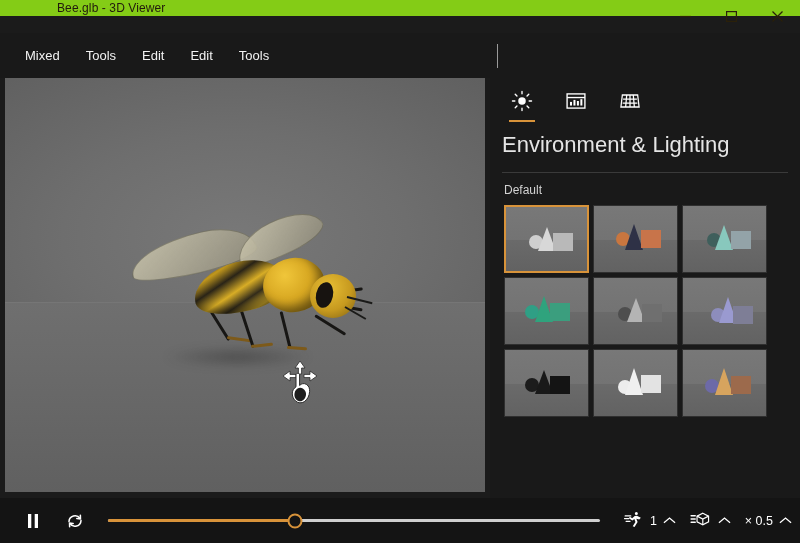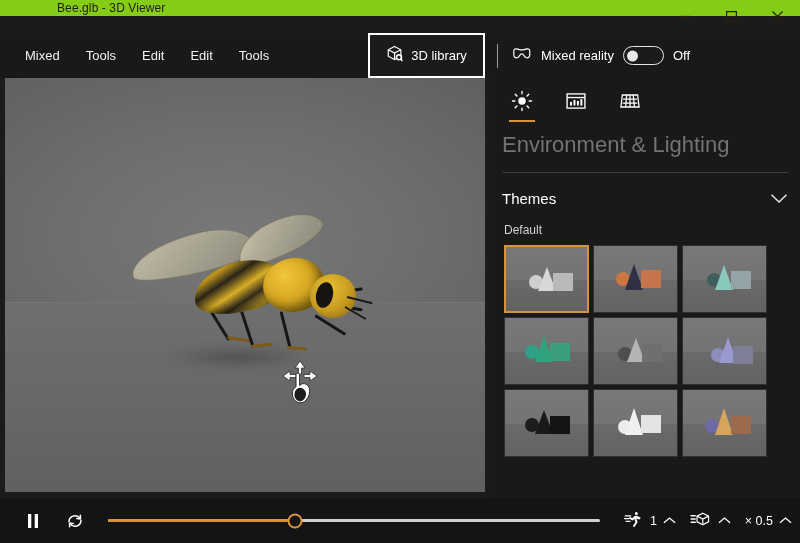--- a/index.html
+++ b/index.html
@@ -214,21 +214,21 @@
     width: 40px; height: 38px;
     display: flex; align-items: center; justify-content: center;
     position: relative; color: #ffffff;
   }
   .tab.active::after {
     content: ""; position: absolute; bottom: 0; left: 7px;
     width: 26px; height: 2.5px; background: #d8933a;
   }
   .panel-title {
     margin: 10px 0 0 12px;
-    font-size: 22px; color: #737373; font-weight: 400;
+    font-size: 22px; color: #e5e5e5; font-weight: 400;
   }
   .panel-rule {
     margin: 14px 12px 0 12px; height: 1px; background: #3a3a3a;
   }
   .section-head {
     margin: 10px 12px 0 12px; height: 30px;
     display: flex; align-items: center; justify-content: space-between;
     color: #ffffff; font-size: 15px;
   }
   .section-sub {
@@ -283,47 +283,23 @@
 
   <div class="menubar">
     <div style="width:12px"></div>
     <div class="menu-item">Mixed</div>
     <div class="menu-item">Tools</div>
     <div class="menu-item">Edit</div>
     <div class="menu-item">Edit</div>
     <div class="menu-item">Tools</div>
   </div>
 
-  <div class="lib-button">
-    <span>
-      <svg width="18" height="18" viewBox="0 0 20 20" fill="none" stroke="#ffffff" stroke-width="1.3">
-        <path d="M9.5 1.7 L16.5 5.3 L16.5 12.5 L9.5 16.2 L2.5 12.5 L2.5 5.3 Z"></path>
-        <path d="M2.5 5.3 L9.5 9 L16.5 5.3 M9.5 9 L9.5 16.2"></path>
-        <circle cx="14.4" cy="13.6" r="3" fill="#1b1b1b"></circle>
-        <circle cx="14.4" cy="13.6" r="2.5"></circle>
-        <line x1="16.4" y1="15.8" x2="18.4" y2="17.8" stroke-width="1.5"></line>
-      </svg>
-    </span>
-    <span>3D library</span>
-  </div>
 
   <div class="mr-divider"></div>
 
-  <div class="mr-group">
-    <span>
-      <svg width="20" height="18" viewBox="0 0 22 18" fill="none" stroke="#ffffff" stroke-width="1.3">
-        <path d="M2 5.5 C2 3.8 3.2 3 5 3.4 L9.5 4.4 C10.4 4.6 11.2 4.6 12 4.4 L16.5 3.4 C18.3 3 19.5 3.8 19.5 5.5 L19.5 10 C19.5 12.2 17.8 13.6 15.9 13.1 C14.4 12.7 13.6 11.6 13 10.3 C12.5 9.3 12 8.9 10.8 8.9 C9.6 8.9 9.1 9.3 8.6 10.3 C8 11.6 7.2 12.7 5.7 13.1 C3.8 13.6 2 12.2 2 10 Z"></path>
-      </svg>
-    </span>
-    <span>Mixed reality</span>
-    <div class="mr-toggle">
-      <div class="knob"></div>
-    </div>
-    <span>Off</span>
-  </div>
 
   <div class="viewport">
     <div class="floor"></div>
     <div class="horizon"></div>
 
     <div class="bee">
       <div class="bee-shadow"></div>
 
       <div class="leg" style="left:96px; top:92px; width:34px; transform:rotate(58deg);"></div>
       <div class="leg leg-amber" style="left:112px; top:118px; width:24px; transform:rotate(8deg);"></div>
@@ -461,28 +437,20 @@
             <path d="M4.4 9 L19.6 9 M3.9 13.3 L20.1 13.3
                      M8.4 4.4 L7.2 17.6 M12 4.4 L12 17.6 M15.6 4.4 L16.8 17.6"></path>
           </svg>
         </span>
       </div>
     </div>
 
     <div class="panel-title">Environment &amp; Lighting</div>
     <div class="panel-rule"></div>
 
-    <div class="section-head">
-      <span>Themes</span>
-      <span>
-        <svg width="18" height="11" viewBox="0 0 18 11" fill="none" stroke="#e8e8e8" stroke-width="1.5">
-            <path d="M1.5 1.8 L9 9 L16.5 1.8"></path>
-          </svg>
-      </span>
-    </div>
 
     <div class="section-sub">Default</div>
 
     <div class="thumb-grid">
       <div class="thumb selected">
         <span class="sv-ball" style="left:23px; top:28px; background:#cfcfcf;"></span>
         <span class="sv-cone" style="left:32px; top:20px; border-bottom:24px solid #d8d8d8;"></span>
         <span class="sv-box" style="left:47px; top:26px; background:#b9b9b9;"></span>
       </div>
       <div class="thumb">

